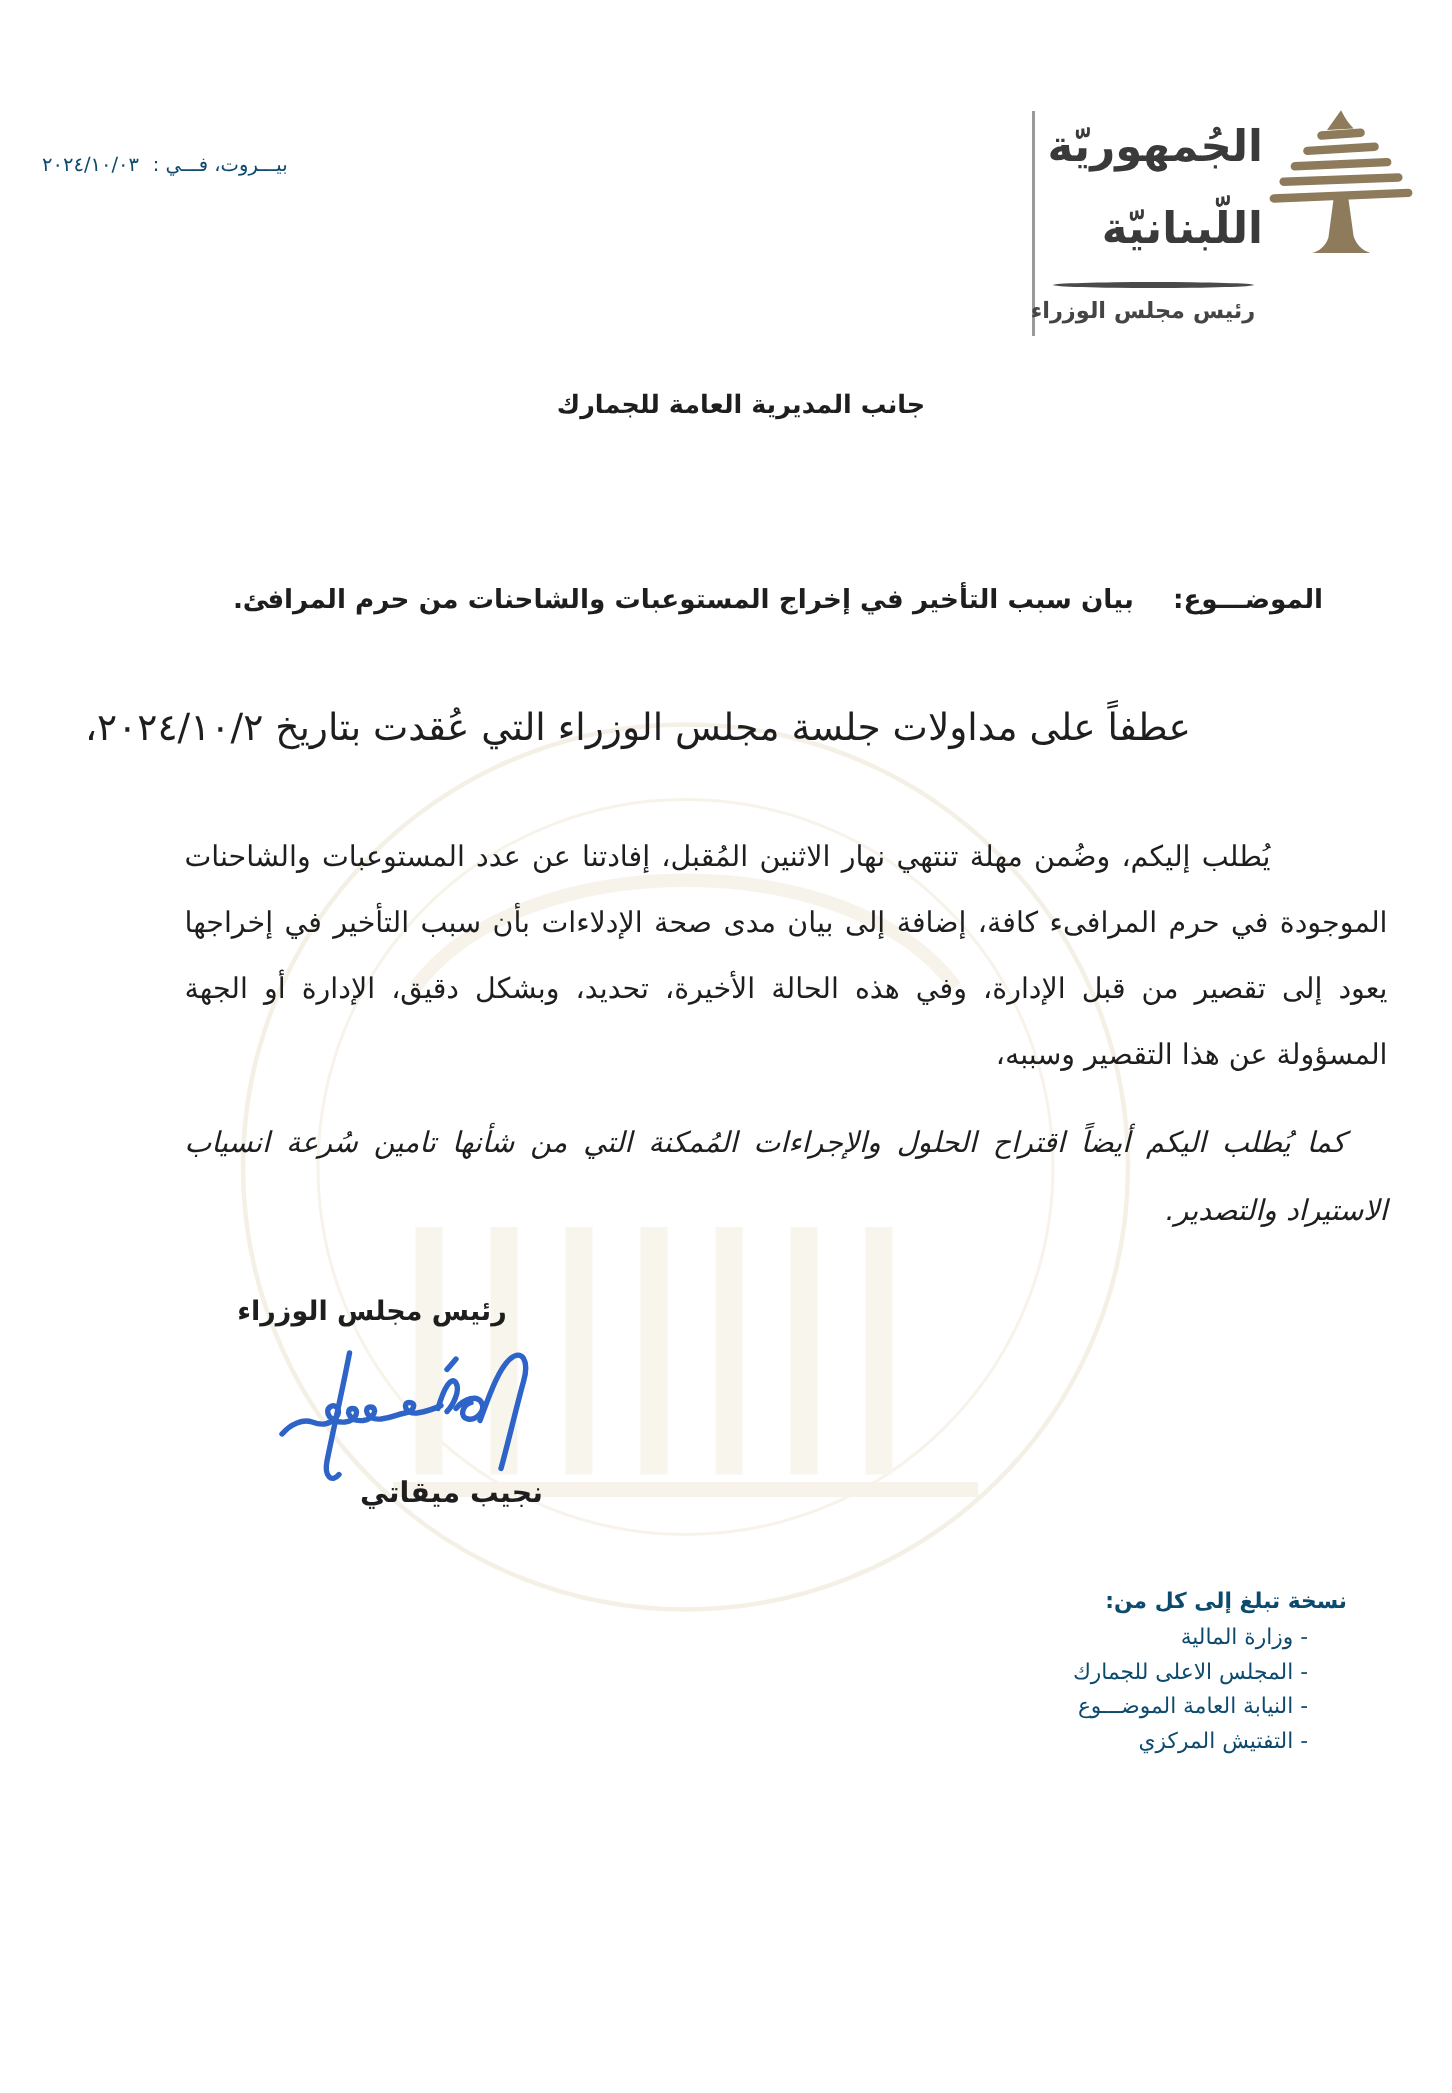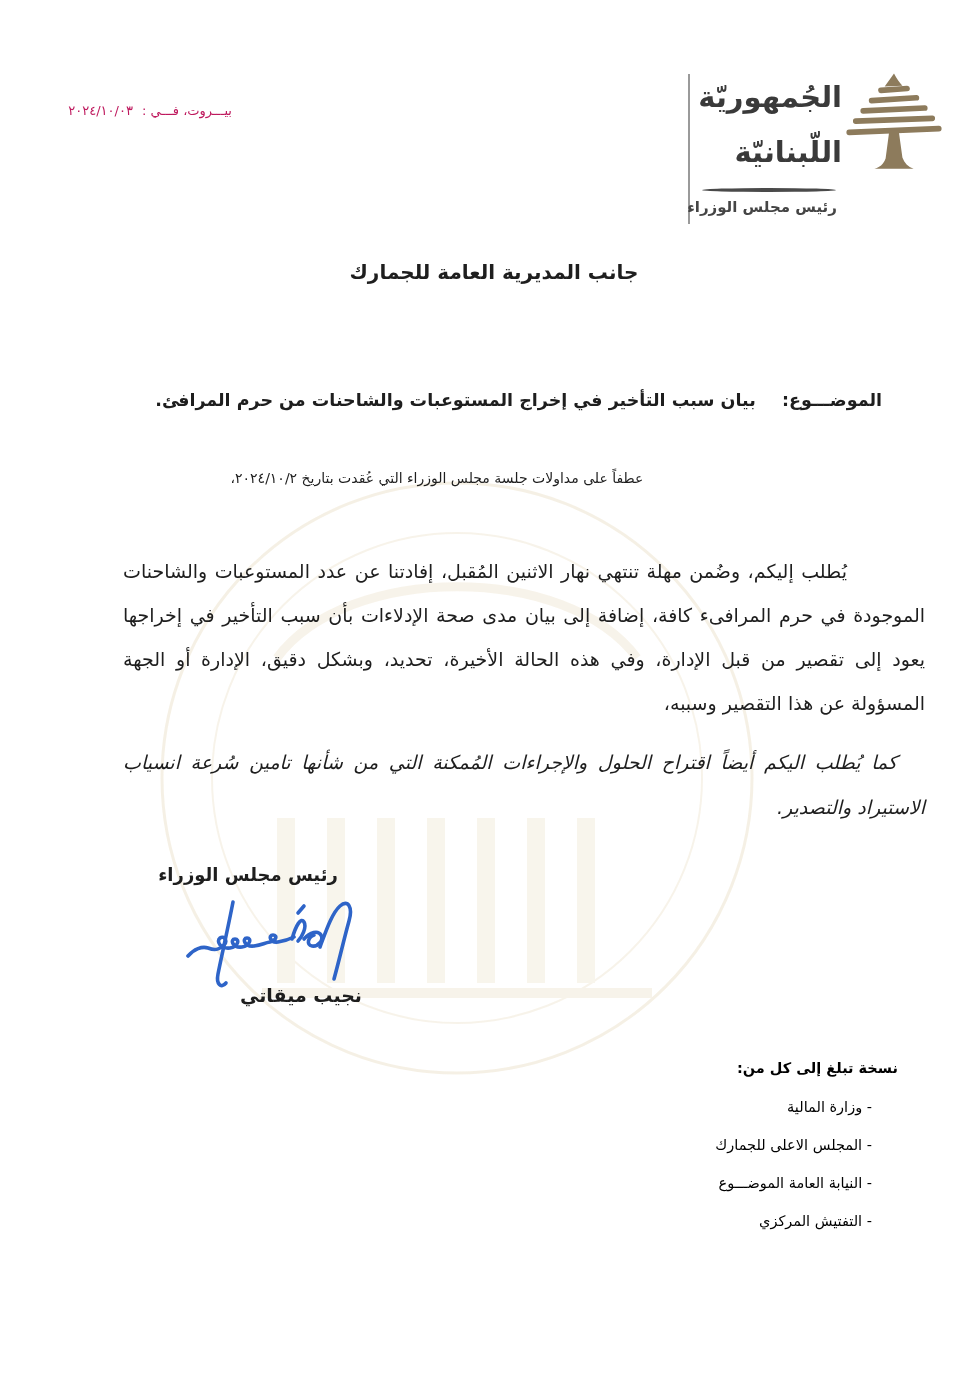--- a/index.html
+++ b/index.html
@@ -15,22 +15,22 @@
     color: #1e1e1e;
     direction: rtl;
   }
   .abs { position: absolute; }
   .b { font-weight: bold; }
   .nowrap { white-space: nowrap; }
 
   
   .date-block {
     left: 28px; top: 92px; width: 204px;
-    font-size: 13px; color: #be185d;
-    text-align: right; line-height: 38px;
+    font-size: 13px; color: #0c4a6e;
+    text-align: left; line-height: 38px;
   }
   .date-block .val { margin-right: 5px; }
 
   
   .vrule { left: 688px; top: 74px; width: 2px; height: 150px; background: #9a9a9a; }
   .calligraphy {
     left: 696px; top: 70px; width: 146px;
     text-align: right; font-weight: bold;
     font-size: 29px; line-height: 55px; color: #3a3a3a;
     letter-spacing: -1px;
@@ -41,53 +41,53 @@
   }
   .pm-title {
     left: 678px; top: 198px; width: 168px;
     text-align: center; font-size: 15px; font-weight: bold; color: #454545;
   }
   .cedar { left: 838px; top: 64px; }
 
   
   .recipient {
     left: 284px; top: 260px; width: 420px;
-    text-align: center; font-size: 20px;
+    text-align: center; font-size: 17px;
   }
 
   
   .subject {
     left: 80px; top: 390px; width: 802px;
     font-size: 17.5px; text-align: right;
   }
   .subject .txt { margin-right: 20px; }
 
   
   .intro {
     left: 80px; top: 470px; width: 802px;
-    font-size: 14px; text-align: center; padding-right: 88px;
+    font-size: 25px; text-align: center; padding-right: 88px;
   }
   .para {
     left: 80px; width: 802px;
     font-size: 19px; line-height: 44px;
     text-align: justify;
     margin-left: 43px;
   }
   .p1 { top: 549px; text-indent: 78px; }
   .p2 { top: 740px; text-indent: 28px; line-height: 45px; font-style: italic; }
 
   
   .sig-title { left: 158px; top: 864px; width: 180px; text-align: center; font-size: 18px; }
   .sig-svg { left: 180px; top: 890px; }
   .sig-name { left: 250px; top: 984px; width: 112px; font-size: 19px; }
 
   
-  .cc { right: 70px; top: 1056px; text-align: right; font-size: 14.5px; color: #000000; }
+  .cc { right: 70px; top: 1056px; text-align: right; font-size: 14.5px; color: #0c4a6e; }
   .cc-header { line-height: 25px; }
-  .cc-item { line-height: 23px; padding-right: 26px; margin-top: 15px; }
+  .cc-item { line-height: 23px; padding-right: 26px; }
 
   .watermark { left: 112px; top: 468px; opacity: 0.55; pointer-events: none; }
 </style>
 </head>
 <body>
 
 <div class="page">
 
   <svg class="watermark abs" width="690" height="640" viewBox="0 0 690 640">
     <circle cx="345" cy="310" r="295" fill="none" stroke="#eee5d0" stroke-width="3"></circle>

